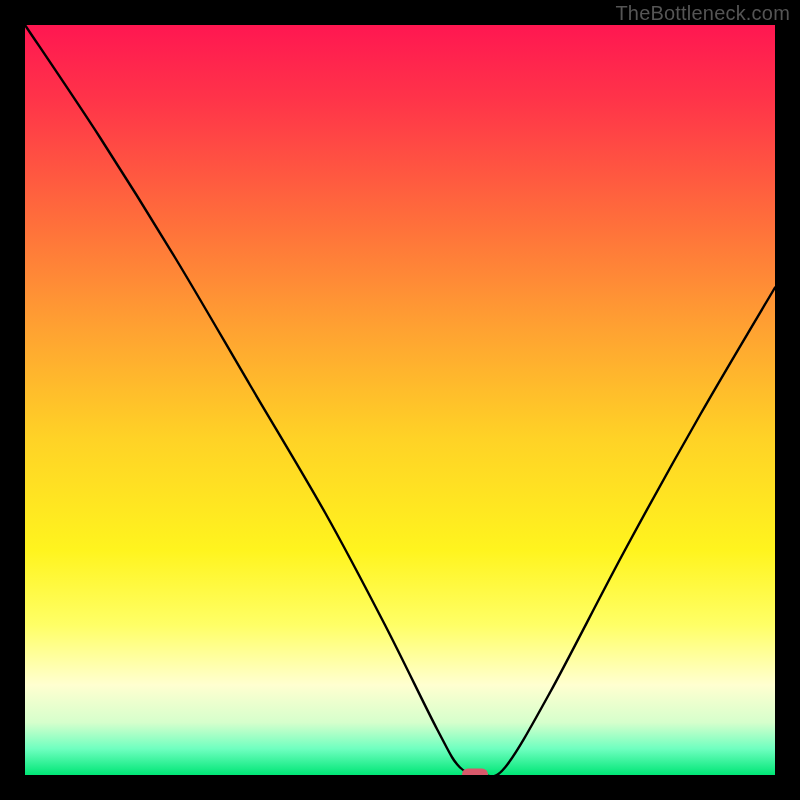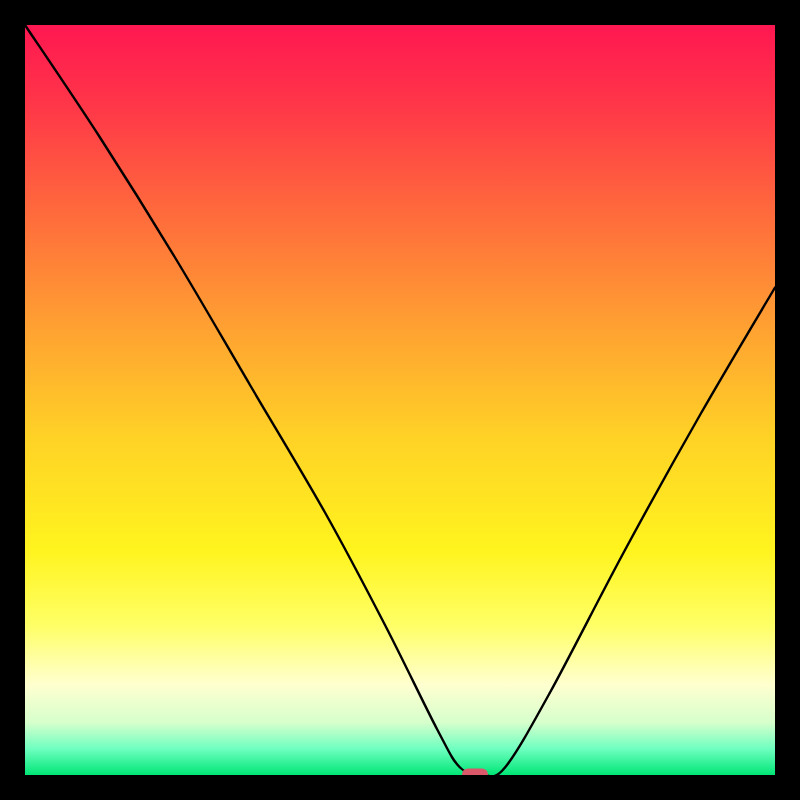--- a/index.html
+++ b/index.html
@@ -35,20 +35,21 @@
     height: 750px;
   }
   svg {
     display: block;
   }
 </style>
 </head>
 <body>
 
 <div class="frame">
+  <div class="watermark">TheBottleneck.com</div>
 
   <div class="plot">
     <svg id="chart-svg" viewBox="0 0 750 750" width="750" height="750">
       <defs>
         <linearGradient id="bg-grad" x1="0" y1="0" x2="0" y2="1">
             <stop offset="0.00%" stop-color="#ff1751"></stop>
             <stop offset="10.00%" stop-color="#ff3449"></stop>
             <stop offset="25.00%" stop-color="#ff6a3c"></stop>
             <stop offset="40.00%" stop-color="#ffa032"></stop>
             <stop offset="55.00%" stop-color="#ffd226"></stop>

